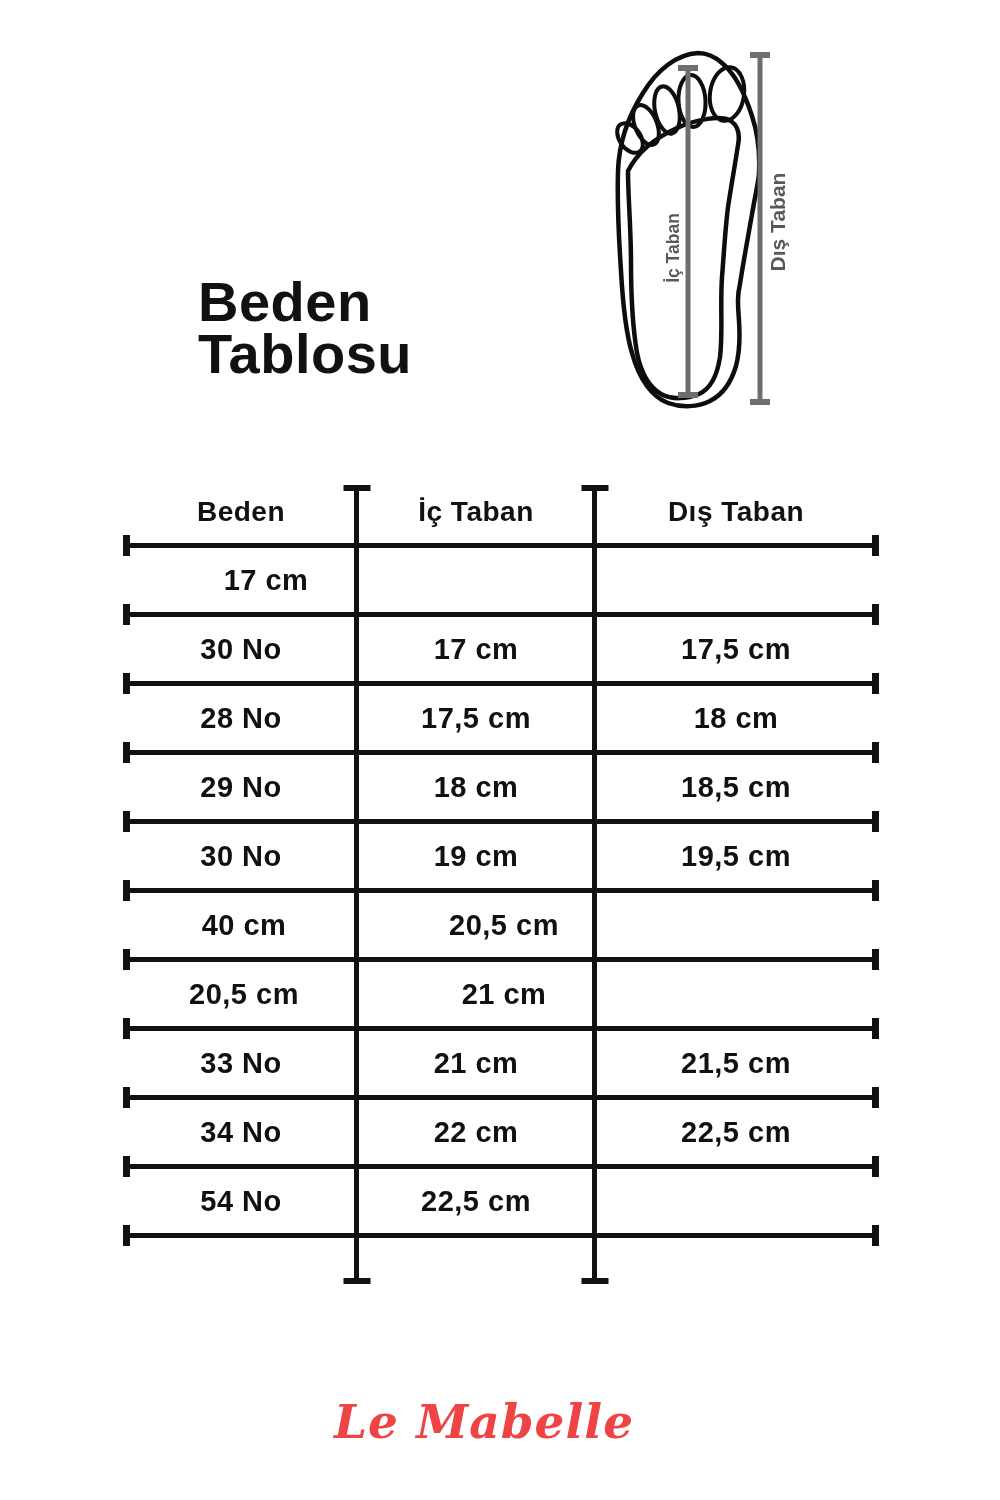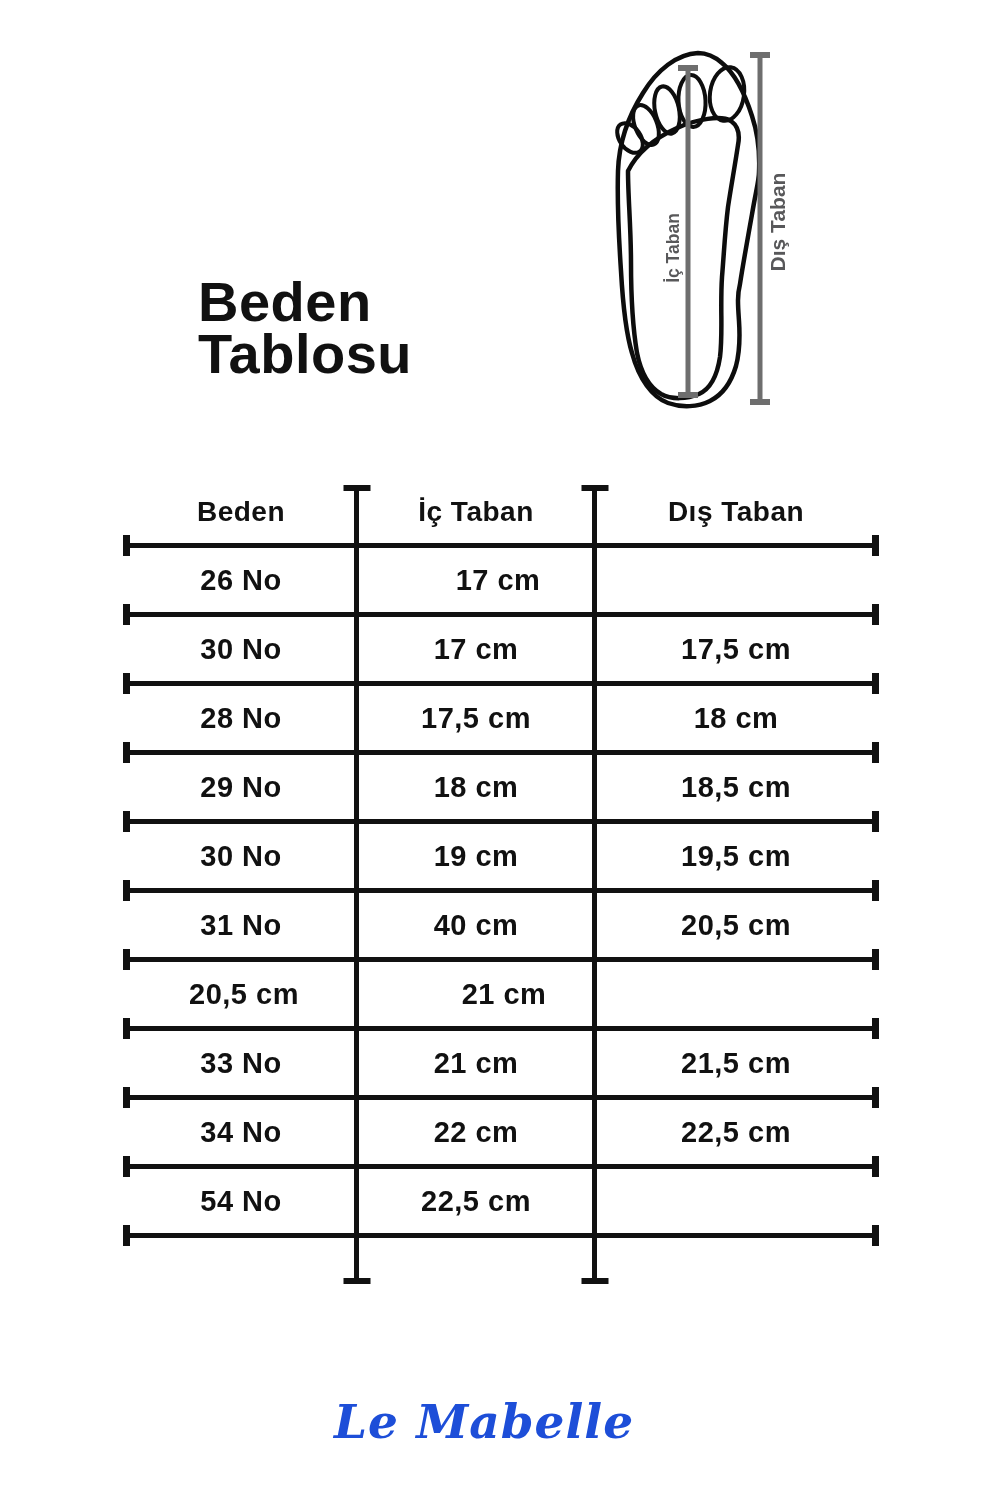--- a/index.html
+++ b/index.html
@@ -53,21 +53,21 @@
   .trow span { text-align:center; display:block; }
   .c1 { width:232px; }
   .c2 { width:238px; }
   .c3 { width:282px; }
   .thead { top:0; height:62px; font-size:28px; }
 
   
   .logo {
     position:absolute; left:0; top:1394px; width:968px; text-align:center;
     font-family:"DejaVu Serif", serif; font-style:italic; font-weight:bold;
-    font-size:47px; letter-spacing:1px; color:#1d4ed8;
+    font-size:47px; letter-spacing:1px; color:#ef4444;
   }
 </style>
 </head>
 <body>
 
 <div class="page">
 
   <div class="title">
     <span class="tline">Beden</span>
     <span class="tline">Tablosu</span>
@@ -139,21 +139,20 @@
     <div class="hline" style="top:683px"></div>
     <div class="hline" style="top:752px"></div>
 
     <div class="trow thead">
       <span class="c1">Beden</span>
       <span class="c2">İç Taban</span>
       <span class="c3">Dış Taban</span>
     </div>
 
     <div class="trow" style="top:65px">
-      <span class="c1">26 No</span>
       <span class="c3">17 cm</span>
     </div>
     <div class="trow" style="top:134px">
       <span class="c1">30 No</span>
       <span class="c2">17 cm</span>
       <span class="c3">17,5 cm</span>
     </div>
     <div class="trow" style="top:203px">
       <span class="c1">28 No</span>
       <span class="c2">17,5 cm</span>
@@ -163,21 +162,20 @@
       <span class="c1">29 No</span>
       <span class="c2">18 cm</span>
       <span class="c3">18,5 cm</span>
     </div>
     <div class="trow" style="top:341px">
       <span class="c1">30 No</span>
       <span class="c2">19 cm</span>
       <span class="c3">19,5 cm</span>
     </div>
     <div class="trow" style="top:410px">
-      <span class="c1">31 No</span>
       <span class="c2">40 cm</span>
       <span class="c3">20,5 cm</span>
     </div>
     <div class="trow" style="top:479px">
       <span class="c2">20,5 cm</span>
       <span class="c3">21 cm</span>
     </div>
     <div class="trow" style="top:548px">
       <span class="c1">33 No</span>
       <span class="c2">21 cm</span>

